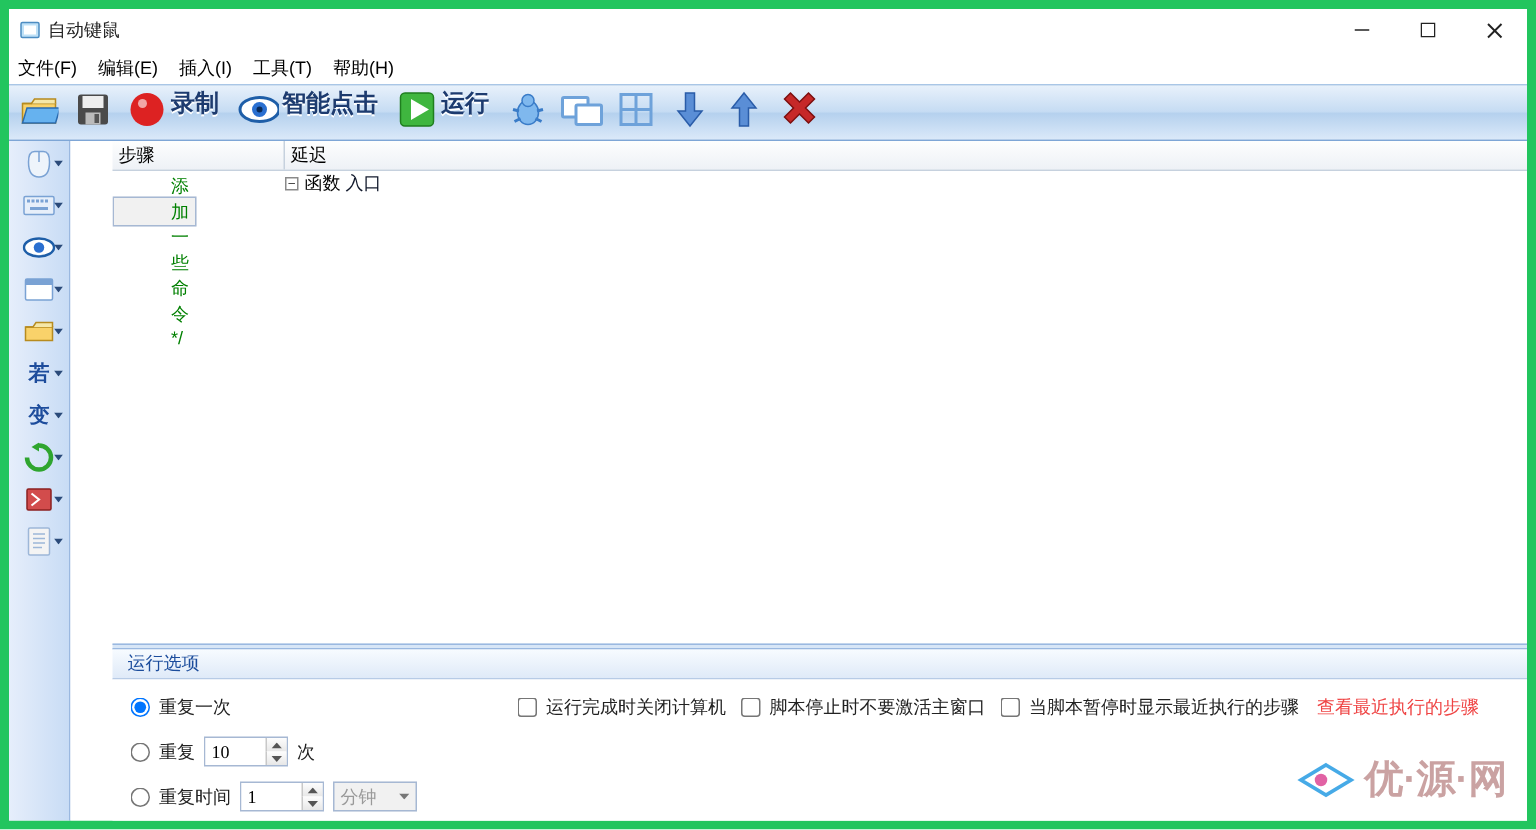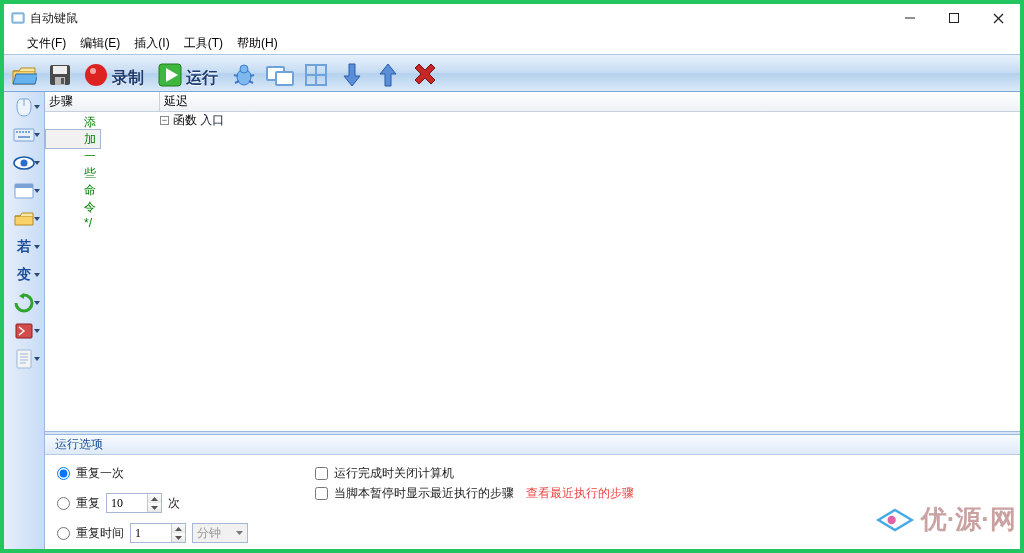--- a/index.html
+++ b/index.html
@@ -1,62 +1,62 @@
 <!DOCTYPE html>
 <html><head>
 <meta charset="utf-8">
 <style>
 * { box-sizing: border-box; margin: 0; padding: 0; font-family: "Microsoft YaHei", "SimSun", sans-serif; }
 html, body { width: 1024px; height: 553px; overflow: hidden; background: #fff; }
-.window { width: 1024px; height: 553px; border: 4px solid #22c55e; display: flex; flex-direction: column; background: #fff; }
+.window { width: 1024px; height: 553px; border: 6px solid #22c55e; display: flex; flex-direction: column; background: #fff; }
 .titlebar { height: 28px; display: flex; align-items: center; padding-left: 6px; background: #fff; }
 .titlebar .icon { width: 16px; height: 16px; margin-right: 4px; }
 .titlebar .title { font-size: 12px; color: #222; }
 .winbtns { margin-left: auto; display: flex; }
 .winbtn { width: 44px; height: 28px; display: flex; align-items: center; justify-content: center; }
-.menubar { height: 22px; display: flex; align-items: center; padding-left: 23px; background: #fff; font-size: 12px; }
+.menubar { height: 22px; display: flex; align-items: center; padding-left: 6px; background: #fff; font-size: 12px; }
 .menubar span { margin-right: 14px; cursor: default; }
 .toolbar { height: 38px; background: linear-gradient(#e8f1fb, #c6dcf3 48%, #b5d1ee 52%, #dbe9f9); border-top: 1px solid #a9c6e6; border-bottom: 1px solid #7ea6d6; display: flex; align-items: center; padding: 0 4px; }
-.tbtn { height: 32px; display: flex; align-items: flex-end; margin-right: 4px; padding: 0 2px; border-radius: 3px; cursor: default; }
+.tbtn { height: 32px; display: flex; align-items: flex-start; margin-right: 4px; padding: 0 2px; border-radius: 3px; cursor: default; }
 .tbtn.text { padding-right: 6px; }
 .tbtn .lbl { font-size: 16px; font-weight: 600; color: #1d3b6f; margin-left: 2px; text-shadow: 0 1px 0 #fff; }
 .tbtn-icon { width: 28px; height: 28px; display: flex; align-items: center; justify-content: center; }
 .body { flex: 1; display: flex; min-height: 0; }
 .leftbar { width: 41px; background: linear-gradient(90deg,#e6eefb,#c8dcf5); border-right: 1px solid #9ab8e0; display: flex; flex-direction: column; align-items: center; padding-top: 2px; gap: 2px; }
 .leftitem { width: 36px; height: 26px; display: flex; align-items: center; justify-content: center; border: 1px solid transparent; border-radius: 2px; position: relative; }
 .leftitem .dd { position: absolute; right: 1px; top: 50%; transform: translateY(-50%); }
 .leftitem .dd svg { display: block; }
-.main { flex: 1; display: flex; flex-direction: column; min-width: 0; background: #fff; }
+.main { flex: 1; display: flex; flex-direction: column; min-width: 0; background: #fff; padding-left: 28px; }
 .colhead { height: 20px; display: flex; background: linear-gradient(#fdfefe,#eef1f6); border-bottom: 1px solid #c6d1de; font-size: 12px; }
 .colhead .c1 { width: 115px; padding-left: 4px; display: flex; align-items: center; border-right: 1px solid #c6d1de; }
 .colhead .c2 { flex: 1; padding-left: 4px; display: flex; align-items: center; border-right: 1px solid #c6d1de; }
 .colhead .c3 { width: 84px; padding-left: 4px; display: flex; align-items: center; }
 .rows { flex: 1; overflow: auto; font-size: 12px; }
 .row { height: 16px; display: flex; align-items: center; }
 .row .step { width: 115px; padding-left: 4px; }
 .row .desc { flex: 1; display: flex; align-items: center; }
 .row.sel .step { background: #e9e9e9; }
 .expander { width: 9px; height: 9px; border: 1px solid #8a8a8a; display: inline-flex; align-items: center; justify-content: center; margin-right: 4px; font-size: 9px; line-height: 7px; background:#fff; color:#444;}
 .txt-black { color: #000; }
 .txt-red { color: #0f172a; }
 .txt-green { color: #008000; }
 .bottom-split { height: 4px; background: #d7e6f7; border-top: 1px solid #9ab8e0; border-bottom: 1px solid #9ab8e0; }
 .panel-head { height: 20px; background: linear-gradient(#f7fbff,#dfeaf8); border-bottom: 1px solid #b7cbe6; display: flex; align-items: center; padding-left: 10px; color: #1b4c9c; font-size: 12px; text-align: right; }
 .panel { flex: 0 0 auto; display: flex; padding: 8px 10px 6px 12px; font-size: 12px; color: #222; background:#fff;justify-content:space-between;}
 .col-left { width: 258px; display: flex; flex-direction: column; gap: 10px; }
-.col-right { flex: 1; display: flex; flex-direction: column; gap: 0; }
+.col-right { flex: 1; display: flex; flex-direction: row; gap: 10px; }
 .radio-row, .check-row { display: flex; align-items: center; gap: 6px; height: 20px; }
 input[type=radio], input[type=checkbox] { width: 13px; height: 13px; }
 .spin { display: inline-flex; align-items: center; border: 1px solid #a6b8d3; height: 20px; background:#fff;}
 .spin input { width: 40px; height: 18px; border: none; font-size: 12px; padding-left: 4px; outline: none; font-family: Liberation Serif, serif; }
 .spin .ud { display: flex; flex-direction: column; }
 .spin .ud div { width: 14px; height: 9px; display:flex; align-items:center; justify-content:center; background: linear-gradient(#fdfdfd,#e7e7e7); border-left:1px solid #c8c8c8;}
 .sel { border:1px solid #a6b8d3; height:20px; background:#f1f1f1; color:#9a9a9a; font-size:12px; padding:0 4px; display:inline-flex; align-items:center; width:56px; justify-content:space-between; }
 .placeholder { color: #ef4444; margin-left: 6px; }
-.watermark { position: absolute; right: 8px; bottom: 16px; display: flex; align-items: center; gap: 6px; color: #c89e9e; font-size: 26px; font-weight: 700; opacity: .95; pointer-events:none;}
+.watermark { position: absolute; right: 19px; bottom: 16px; display: flex; align-items: center; gap: 6px; color: #c89e9e; font-size: 26px; font-weight: 700; opacity: .95; pointer-events:none;}
 .watermark .logo { width: 40px; height: 28px; }
 .root { position: relative; width: 1024px; height: 553px; }
 </style>
 </head>
 <body>
 <div class="root">
 <div class="window">
 
   <div class="titlebar">
     <span class="icon">
@@ -115,20 +115,30 @@
           </span>
         </div>
     <div class="tbtn text">
           <span class="tbtn-icon">
             <svg width="26" height="26">
               <circle cx="13" cy="13" r="11" fill="#d22"></circle>
               <circle cx="10" cy="9" r="3" fill="#fff" opacity=".6"></circle>
             </svg>
           </span>
           <span class="lbl">录制</span>
+        </div>
+    <div class="tbtn text">
+          <span class="tbtn-icon">
+            <svg width="30" height="22">
+              <ellipse cx="15" cy="11" rx="13" ry="8" fill="#fff" stroke="#1e5ea8" stroke-width="2"></ellipse>
+              <circle cx="15" cy="11" r="5" fill="#2a6fd0"></circle>
+              <circle cx="15" cy="11" r="2" fill="#082a5a"></circle>
+            </svg>
+          </span>
+          <span class="lbl">智能点击</span>
         </div>
     <div class="tbtn text">
           <span class="tbtn-icon">
             <svg width="24" height="24">
               <rect x="1" y="1" width="22" height="22" rx="3" fill="#3fb63f" stroke="#1f7e1f"></rect>
               <polygon points="8,5 20,12 8,19" fill="#fff"></polygon>
             </svg>
           </span>
           <span class="lbl">运行</span>
         </div>
@@ -379,20 +389,24 @@
                 </span>
           </label>
         </div>
         <div class="col-right">
           <label class="check-row">
                 <input type="checkbox" style="">
                 <span>运行完成时关闭计算机</span>
               </label>
           <label class="check-row">
                 <input type="checkbox" style="">
+                <span>脚本停止时不要激活主窗口</span>
+              </label>
+          <label class="check-row">
+                <input type="checkbox" style="">
                 <span>当脚本暂停时显示最近执行的步骤</span>
                 <span class="placeholder">查看最近执行的步骤</span>
               </label>
         </div>
       </div>
     </div>
   </div>
 </div>
 
 <div class="watermark">

